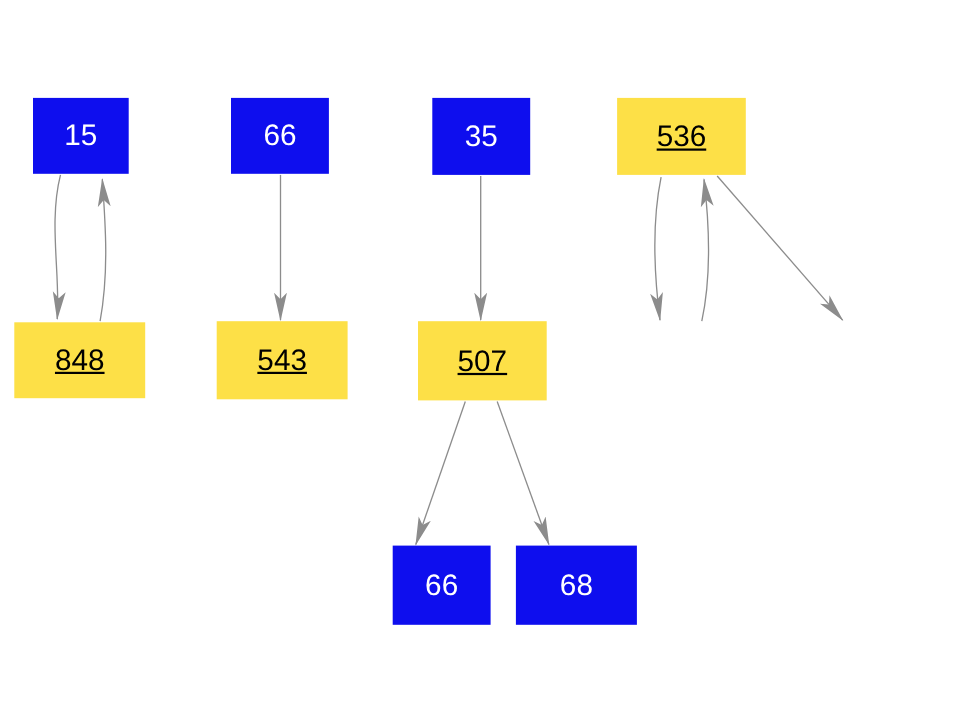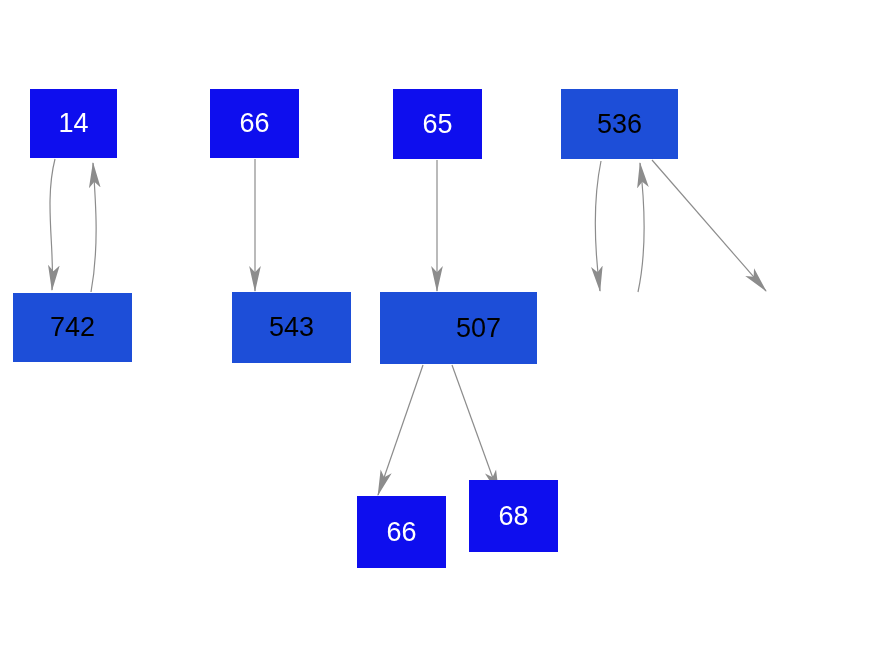--- a/index.html
+++ b/index.html
@@ -31,22 +31,23 @@
     font-size: 27px;
     line-height: 1;
     user-select: none;
     cursor: default;
   }
   .node.blue {
     background: #0e0eee;
     color: #ffffff;
   }
   .node.yellow {
-    background: #1d4ed8;
+    background: #fde047;
     color: #000000;
+    text-decoration: underline;
   }
 </style>
 </head>
 <body>
 
 <div class="canvas">
 
   <svg class="edge-layer" width="875" height="656" viewBox="0 0 875 656" xmlns="http://www.w3.org/2000/svg">
     <defs>
       <marker id="arrow" viewBox="0 0 12 6" refX="11.5" refY="3" markerWidth="26" markerHeight="13" markerUnits="userSpaceOnUse" orient="auto">
@@ -59,42 +60,42 @@
     <path d="M 255,159 L 255,291" fill="none" stroke="#8c8c8c" stroke-width="1.2" marker-end="url(#arrow)"></path>
     <path d="M 437,160 L 437,291" fill="none" stroke="#8c8c8c" stroke-width="1.2" marker-end="url(#arrow)"></path>
     <path d="M 601,161 C 592,205 595,252 600,291" fill="none" stroke="#8c8c8c" stroke-width="1.2" marker-end="url(#arrow)"></path>
     <path d="M 638,292 C 647,250 645,205 640,163" fill="none" stroke="#8c8c8c" stroke-width="1.2" marker-end="url(#arrow)"></path>
     <path d="M 652,160 L 766,291" fill="none" stroke="#8c8c8c" stroke-width="1.2" marker-end="url(#arrow)"></path>
     <path d="M 423,365 L 378,495" fill="none" stroke="#8c8c8c" stroke-width="1.2" marker-end="url(#arrow)"></path>
     <path d="M 452,365 L 499,495" fill="none" stroke="#8c8c8c" stroke-width="1.2" marker-end="url(#arrow)"></path>
   </svg>
 
   <div class="node blue" style="left:30px;  top:89px;  width:87px;  height:69px;">
-    <span>14</span>
+    <span>15</span>
   </div>
   <div class="node blue" style="left:210px; top:89px;  width:89px;  height:69px;">
     <span>66</span>
   </div>
   <div class="node blue" style="left:393px; top:89px;  width:89px;  height:70px;">
-    <span>65</span>
+    <span>35</span>
   </div>
   <div class="node yellow" style="left:561px; top:89px;  width:117px; height:70px;">
     <span>536</span>
   </div>
 
   <div class="node yellow" style="left:13px;  top:293px; width:119px; height:69px;">
-    <span>742</span>
+    <span>848</span>
   </div>
-  <div class="node yellow" style="left:197px; top:292px; width:119px; height:71px;margin-left:35px;">
+  <div class="node yellow" style="left:197px; top:292px; width:119px; height:71px;">
     <span>543</span>
   </div>
-  <div class="node yellow" style="left:380px; top:292px; width:117px; height:72px;padding-left:40px;">
+  <div class="node yellow" style="left:380px; top:292px; width:117px; height:72px;">
     <span>507</span>
   </div>
 
   <div class="node blue" style="left:317px; top:496px; width:89px;  height:72px;margin-left:40px;">
     <span>66</span>
   </div>
-  <div class="node blue" style="left:469px; top:480px; width:89px;  height:72px;">
+  <div class="node blue" style="left:469px; top:496px; width:110px;  height:72px;">
     <span>68</span>
   </div>
 
 </div>
 
 </body></html>

